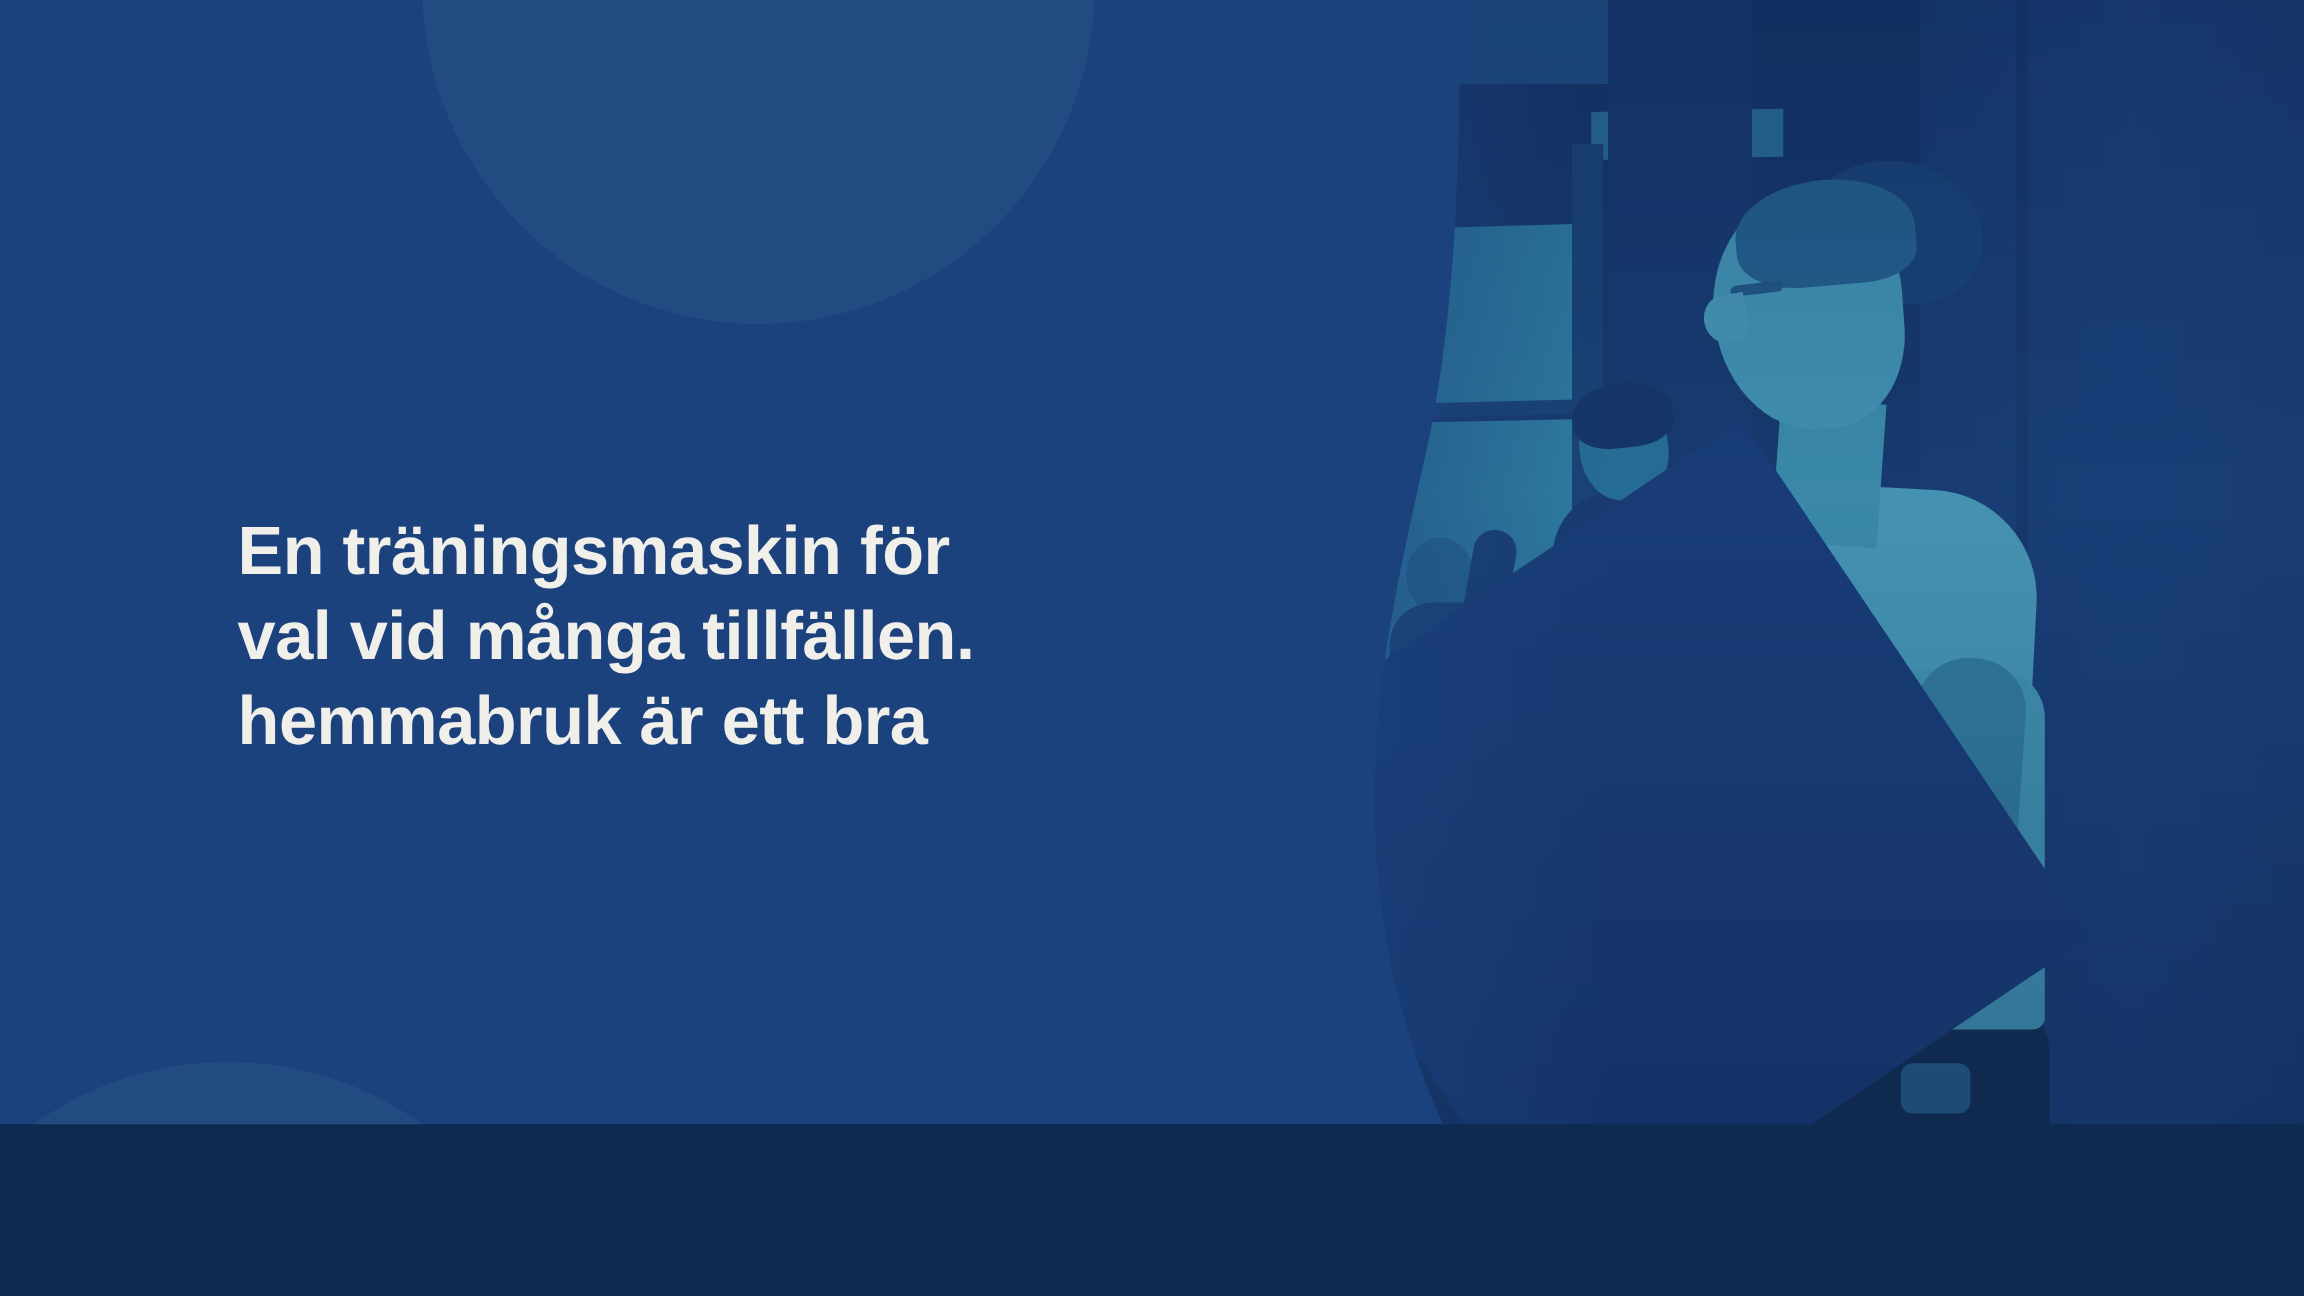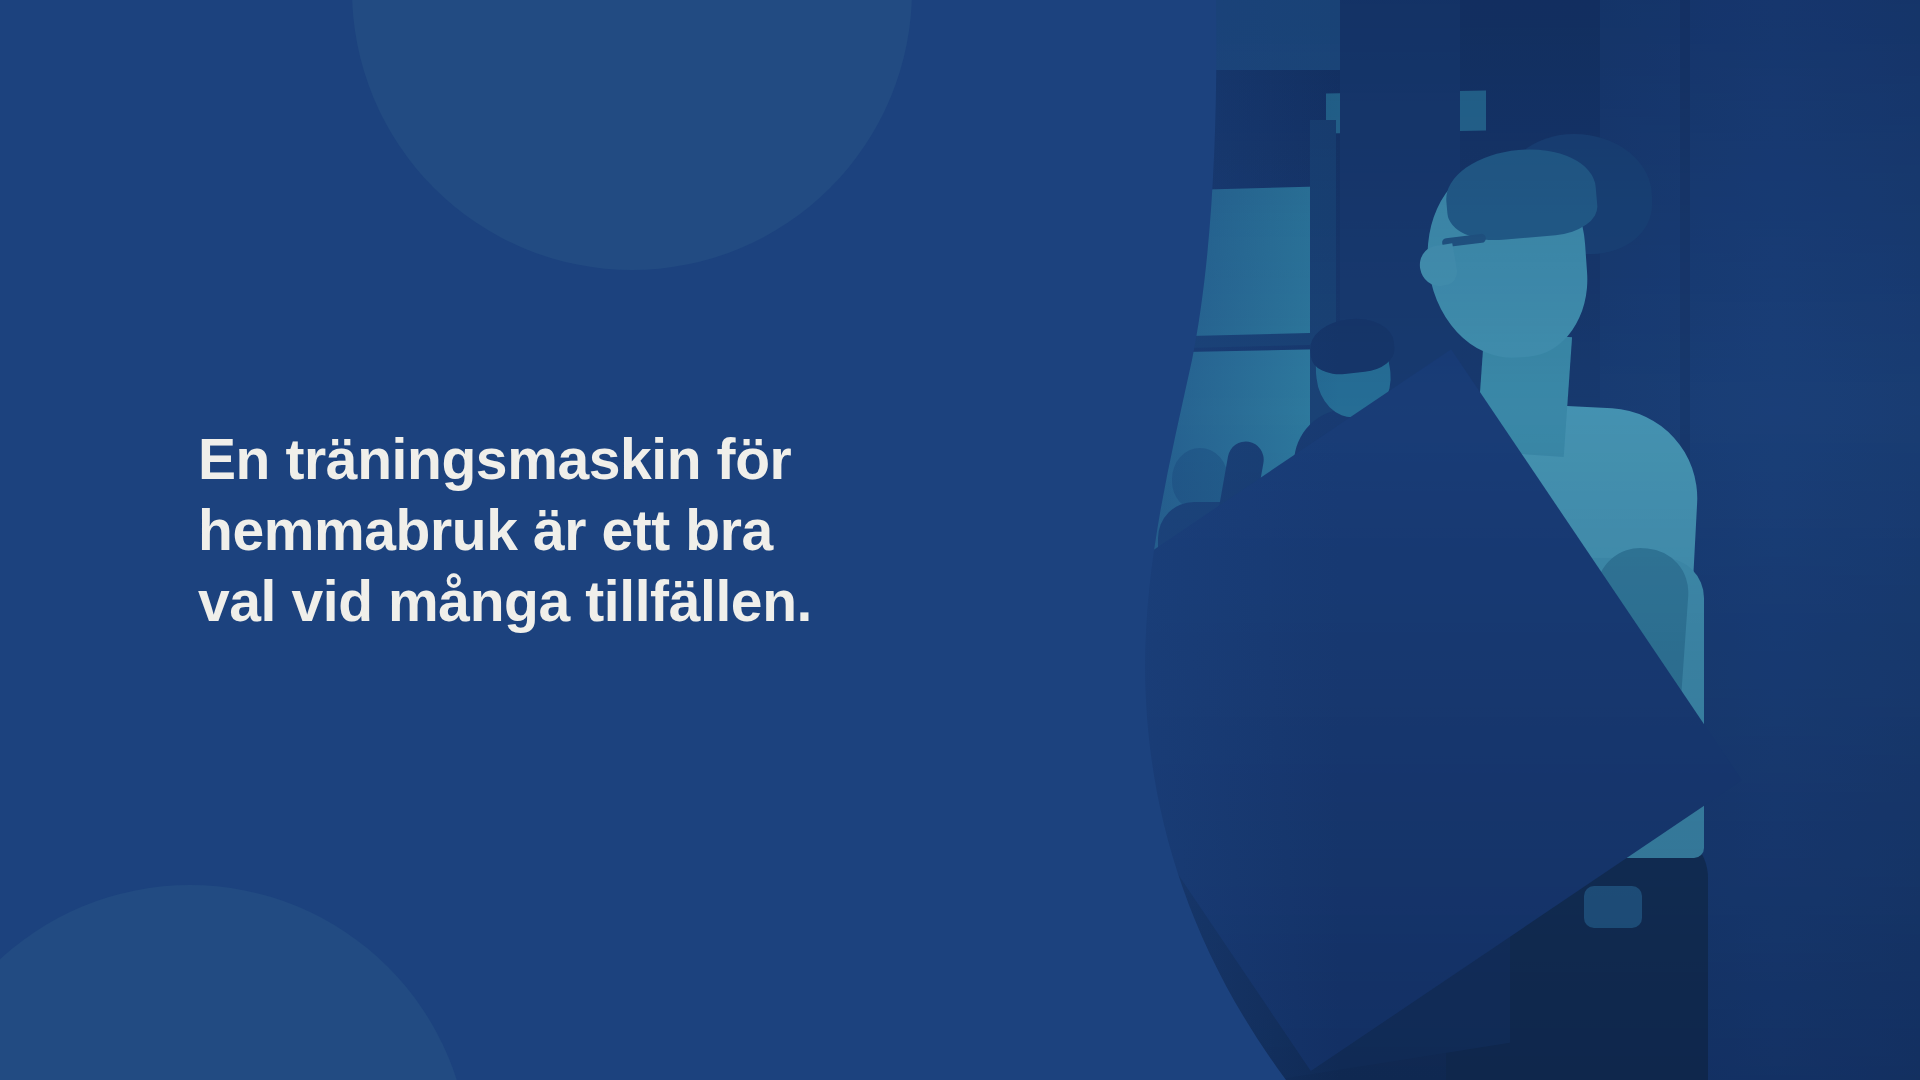--- a/index.html
+++ b/index.html
@@ -8,21 +8,21 @@
     padding: 0;
     background: #0f2a4f;
   }
   body {
     font-family: "Liberation Sans", sans-serif;
   }
 
   .stage {
     position: relative;
     width: 1920px;
-    height: 1080px;
+    height: 937px;
     overflow: hidden;
     background: #1c427e;
   }
 
   
   .bg-layer {
     position: absolute;
     inset: 0;
     overflow: hidden;
   }
@@ -460,17 +460,17 @@
       <div class="wedge"></div>
 
       <div class="duotone-veil"></div>
       <div class="duotone-tint"></div>
       <div class="edge-feather"></div>
     </div>
   </div>
 
   <div class="headline">
     <span class="headline-line">En träningsmaskin för</span>
+    <span class="headline-line">val vid många tillfällen.</span>
     <span class="headline-line">hemmabruk är ett bra</span>
-    <span class="headline-line">val vid många tillfällen.</span>
   </div>
 
 </div>
 
 </body></html>

